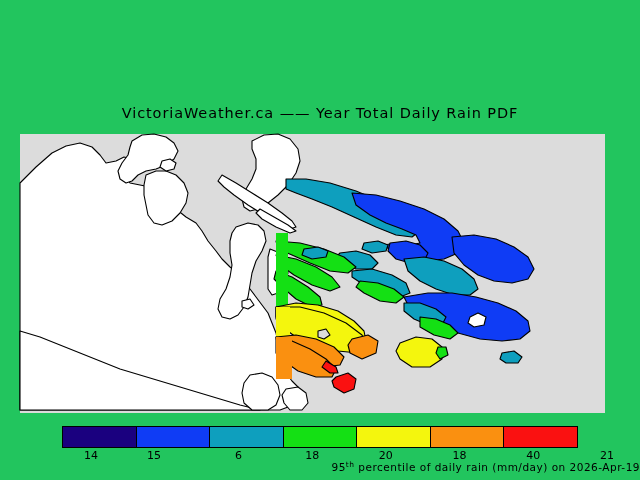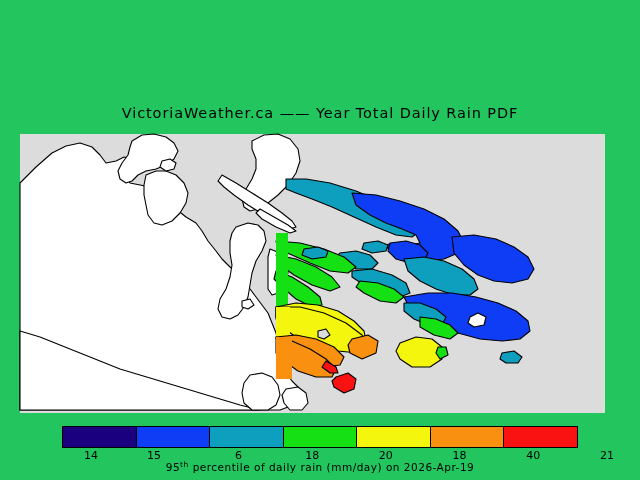--- a/index.html
+++ b/index.html
@@ -85,21 +85,21 @@
     font-family: "DejaVu Sans", sans-serif;
     font-size: 11px;
     color: #000000;
     white-space: nowrap;
   }
   #cb-caption {
     position: absolute;
     left: 0;
     top: 461px;
     width: 640px;
-    text-align: center;
+    text-align: right;
     font-family: "DejaVu Sans", sans-serif;
     font-size: 10.5px;
     letter-spacing: 0.5px;
     color: #000000;
     white-space: nowrap;
   }
   #cb-caption sup {
     font-size: 7.5px;
     vertical-align: super;
     line-height: 0;

